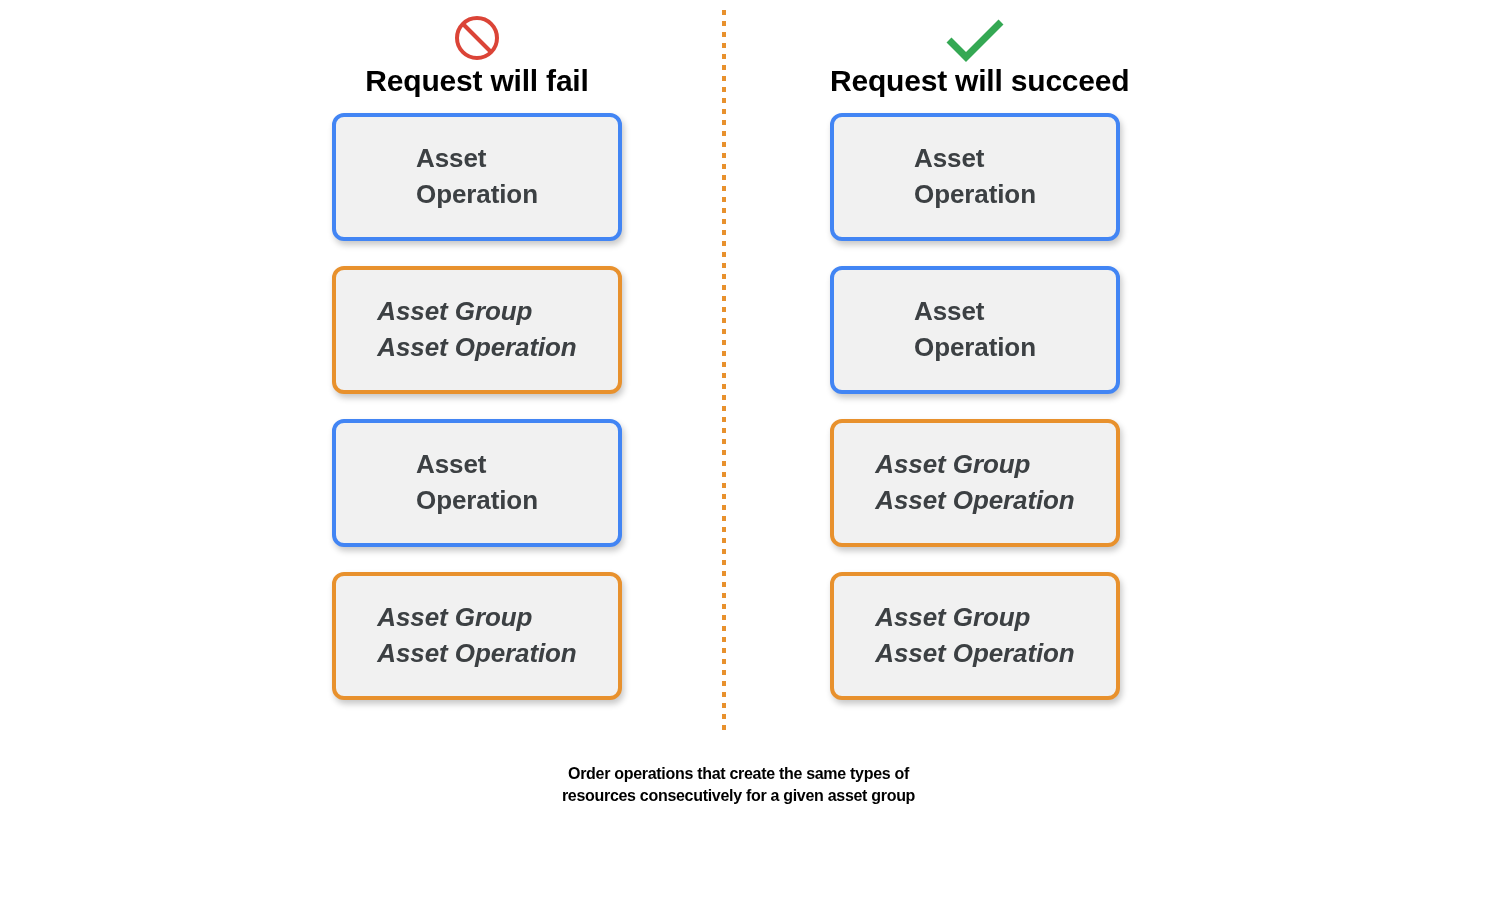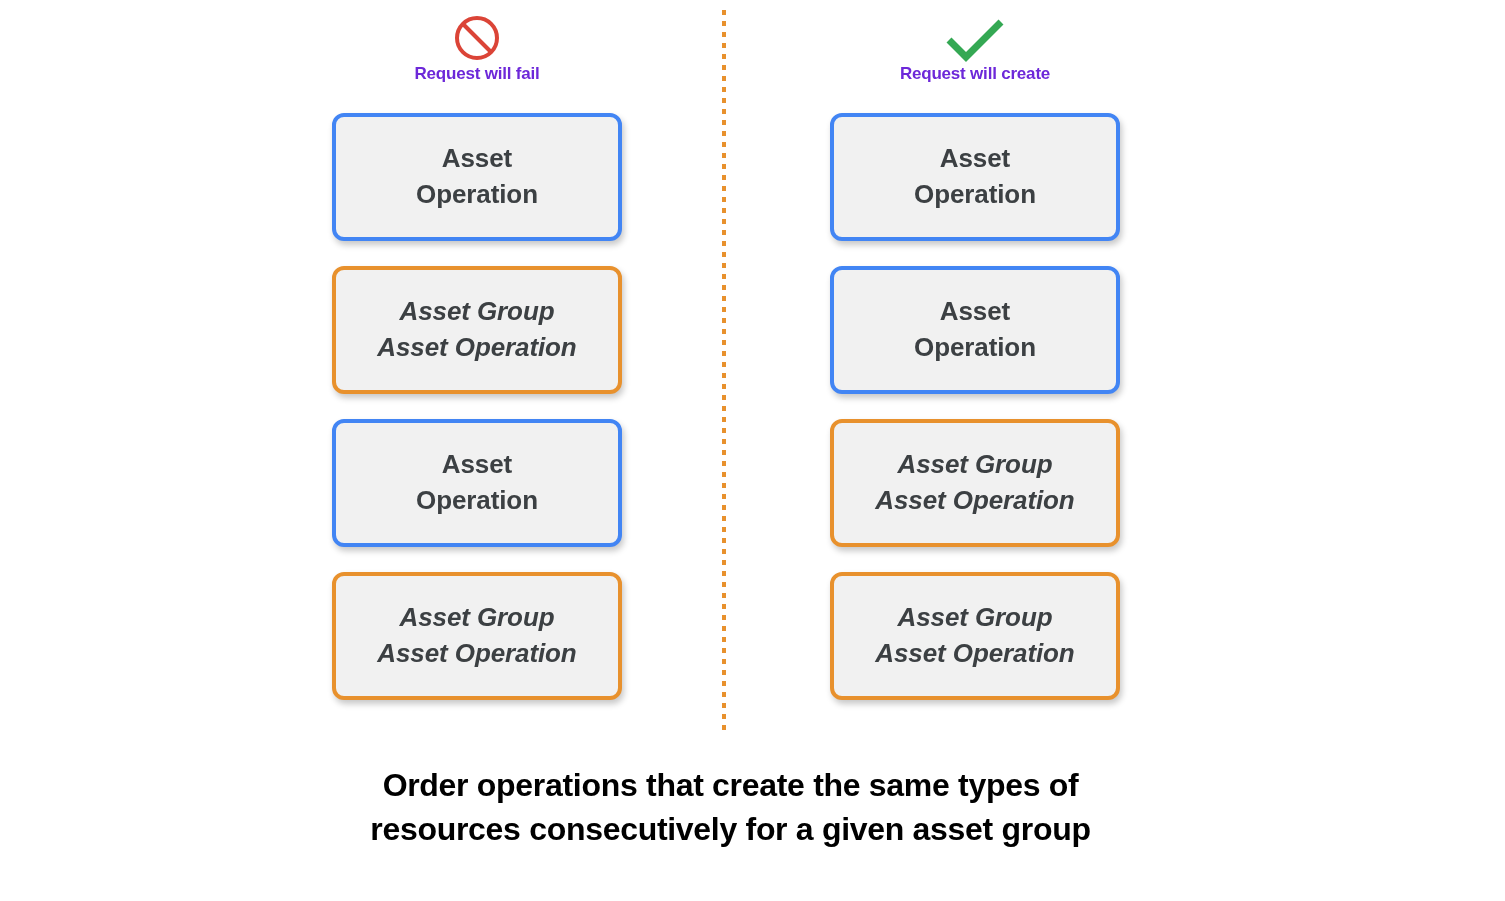--- a/index.html
+++ b/index.html
@@ -55,23 +55,23 @@
   .header-icon {
     display: block;
     margin: 0 auto;
     height: 48px;
     line-height: 0;
   }
   .header-icon svg { display: block; margin: 0 auto; }
   .header-label {
     display: block;
     margin-top: 2px;
-    font-size: 17px;
+    font-size: 30px;
     font-weight: bold;
-    color: #6d28d9;
+    color: #000000;
     letter-spacing: -0.2px;
     white-space: nowrap;
   }
 
   
   .box-stack {
     position: absolute;
     top: 113px;
     left: 0;
     width: 290px;
@@ -81,42 +81,41 @@
     width: 290px;
     height: 128px;
     margin-bottom: 25px;
     border-radius: 12px;
     border: 4px solid #4285F4;
     background: #F1F1F1;
     box-shadow: 2px 4px 6px rgba(0,0,0,0.22);
     display: flex;
     align-items: center;
     justify-content: center;
-    text-align: center;
   }
   .op-box.blue   { border-color: #4285F4; }
   .op-box.orange { border-color: #E8912D; font-style: italic; }
 
   .op-text {
     font-size: 26px;
     font-weight: bold;
     color: #3C4043;
     line-height: 1.38;
     letter-spacing: -0.1px;
     white-space: pre-line;
   }
 
   
   .caption {
     position: absolute;
-    left: 4px;
+    left: 12px;
     top: 763px;
     width: 1453px;
     text-align: center;
-    font-size: 32px;
+    font-size: 16px;
     font-weight: bold;
     color: #000000;
     line-height: 1.38;
     letter-spacing: -0.3px;
     white-space: pre-line;
   }
 </style>
 </head>
 <body>
 
@@ -157,21 +156,21 @@
   <div class="divider"></div>
 
   <div class="column right">
 
     <div class="col-header">
       <span class="header-icon">
         <svg width="62" height="48" viewBox="0 0 62 48" aria-hidden="true">
           <polyline points="5,26 22,43 57,8" fill="none" stroke="#34A853" stroke-width="7" stroke-linecap="butt" stroke-linejoin="miter"></polyline>
         </svg>
       </span>
-      <span class="header-label">Request will create</span>
+      <span class="header-label">Request will succeed</span>
     </div>
 
     <div class="box-stack">
       <div class="op-box blue">
         <span class="op-text">Asset
 Operation</span>
       </div>
       <div class="op-box blue">
         <span class="op-text">Asset
 Operation</span>

